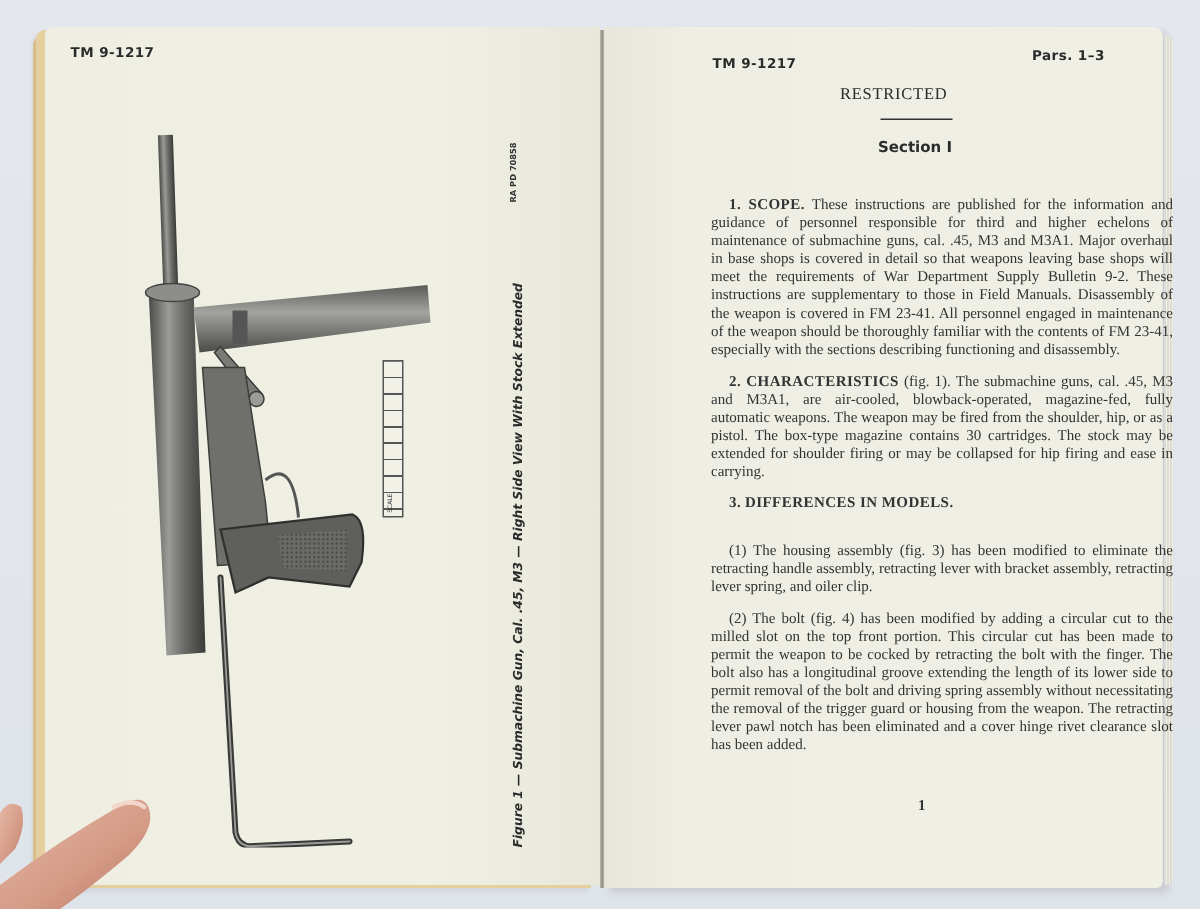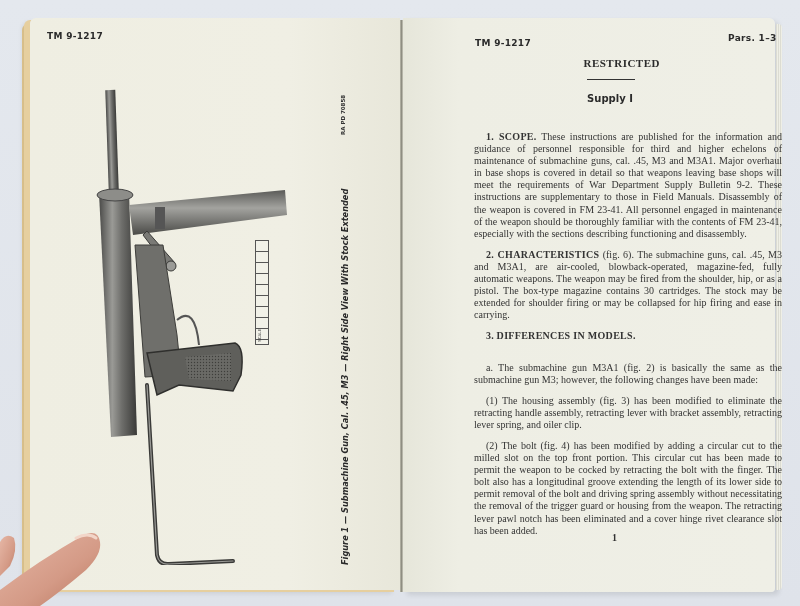--- a/index.html
+++ b/index.html
@@ -63,24 +63,24 @@
   }
   .caption-code {
     position: absolute; left: 0; top: 0;
     transform-origin: 0 0; transform: translate(18px, 60px) rotate(-90deg);
     font-family: "DejaVu Sans", sans-serif; font-weight: bold;
     font-size: 5.5px; color: #333; white-space: nowrap;
   }
 
   
   .right-head { position: absolute; left: 475px; top: 38px; }
-  .pars { position: absolute; left: 728px; top: 33px; }
+  .pars { position: absolute; left: 688px; top: 33px; }
   .restricted {
-    position: absolute; left: 560px; top: 57px; width: 100px; text-align: right;
-    font-weight: bold; font-size: 11px; letter-spacing: 0.5px; color: #2b2b2b;
+    position: absolute; left: 560px; top: 57px; width: 100px; text-align: left;
+    font-weight: normal; font-size: 11px; letter-spacing: 0.5px; color: #2b2b2b;
   }
   .rule {
     position: absolute; left: 587px; top: 79px; width: 48px; height: 1.2px; background: #333;
   }
   .section-title {
     position: absolute; left: 540px; top: 91px; width: 140px; text-align: center;
     font-family: "DejaVu Sans", sans-serif; font-weight: bold; font-size: 10px; color: #2b2b2b;
     line-height: 16px;
   }
   .body-text {
@@ -158,42 +158,38 @@
   <div class="caption">
     <div class="caption-code">RA PD 70858</div>
     <div class="caption-text">Figure 1 — Submachine Gun, Cal. .45, M3 — Right Side View With Stock Extended</div>
   </div>
 
   <div class="running-head right-head">TM 9-1217</div>
   <div class="running-head pars">Pars. 1–3</div>
   <div class="restricted">RESTRICTED</div>
   <div class="rule"></div>
   <div class="section-title">
-    <div>Supply I</div>
+    <div>Section I</div>
   </div>
 
   <div class="body-text">
     <p class="indent">
       <span class="para-head">1.</span>
       <span class="para-head">SCOPE.</span>
       <span>These instructions are published for the information and guidance of personnel responsible for third and higher echelons of maintenance of submachine guns, cal. .45, M3 and M3A1. Major overhaul in base shops is covered in detail so that weapons leaving base shops will meet the requirements of War Department Supply Bulletin 9-2. These instructions are supplementary to those in Field Manuals. Disassembly of the weapon is covered in FM 23-41. All personnel engaged in maintenance of the weapon should be thoroughly familiar with the contents of FM 23-41, especially with the sections describing functioning and disassembly.</span>
     </p>
     <p class="indent">
       <span class="para-head">2.</span>
       <span class="para-head">CHARACTERISTICS</span>
-      <span>(fig. 6).</span>
+      <span>(fig. 1).</span>
       <span>The submachine guns, cal. .45, M3 and M3A1, are air-cooled, blowback-operated, magazine-fed, fully automatic weapons. The weapon may be fired from the shoulder, hip, or as a pistol. The box-type magazine contains 30 cartridges. The stock may be extended for shoulder firing or may be collapsed for hip firing and ease in carrying.</span>
     </p>
     <p class="indent" style="margin-bottom:19px;">
       <span class="para-head">3.</span>
       <span class="para-head">DIFFERENCES IN MODELS.</span>
-    </p>
-    <p class="indent">
-      <span>a.</span>
-      <span>The submachine gun M3A1 (fig. 2) is basically the same as the submachine gun M3; however, the following changes have been made:</span>
     </p>
     <p class="indent">
       <span>(1)</span>
       <span>The housing assembly (fig. 3) has been modified to eliminate the retracting handle assembly, retracting lever with bracket assembly, retracting lever spring, and oiler clip.</span>
     </p>
     <p class="indent">
       <span>(2)</span>
       <span>The bolt (fig. 4) has been modified by adding a circular cut to the milled slot on the top front portion. This circular cut has been made to permit the weapon to be cocked by retracting the bolt with the finger. The bolt also has a longitudinal groove extending the length of its lower side to permit removal of the bolt and driving spring assembly without necessitating the removal of the trigger guard or housing from the weapon. The retracting lever pawl notch has been eliminated and a cover hinge rivet clearance slot has been added.</span>
     </p>
   </div>

